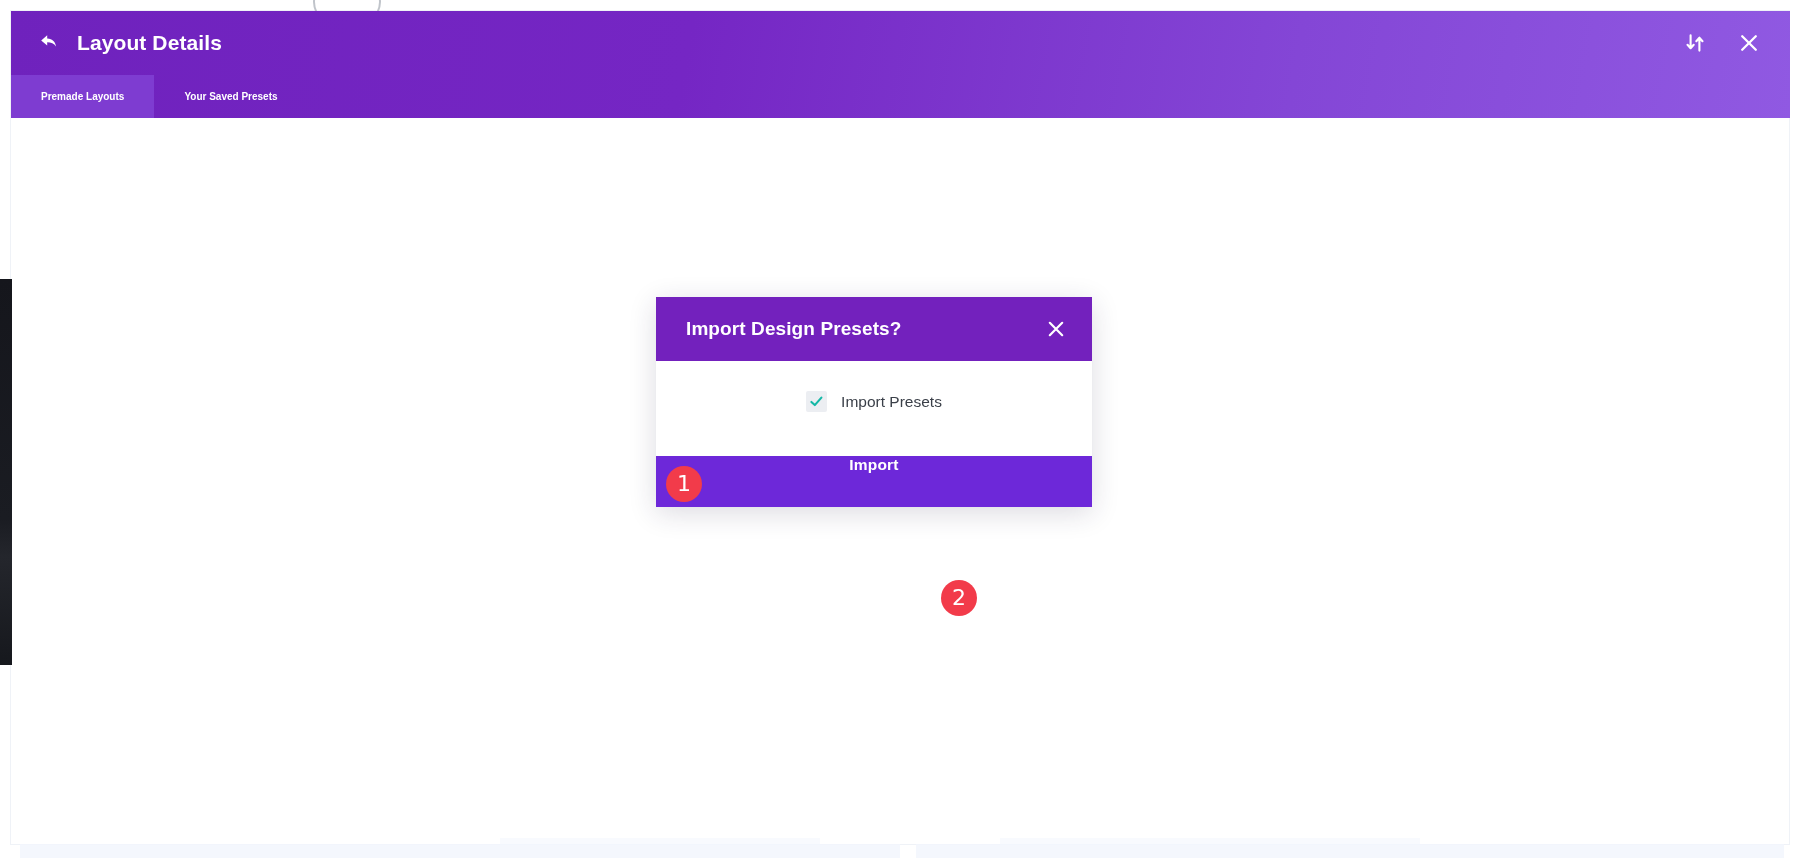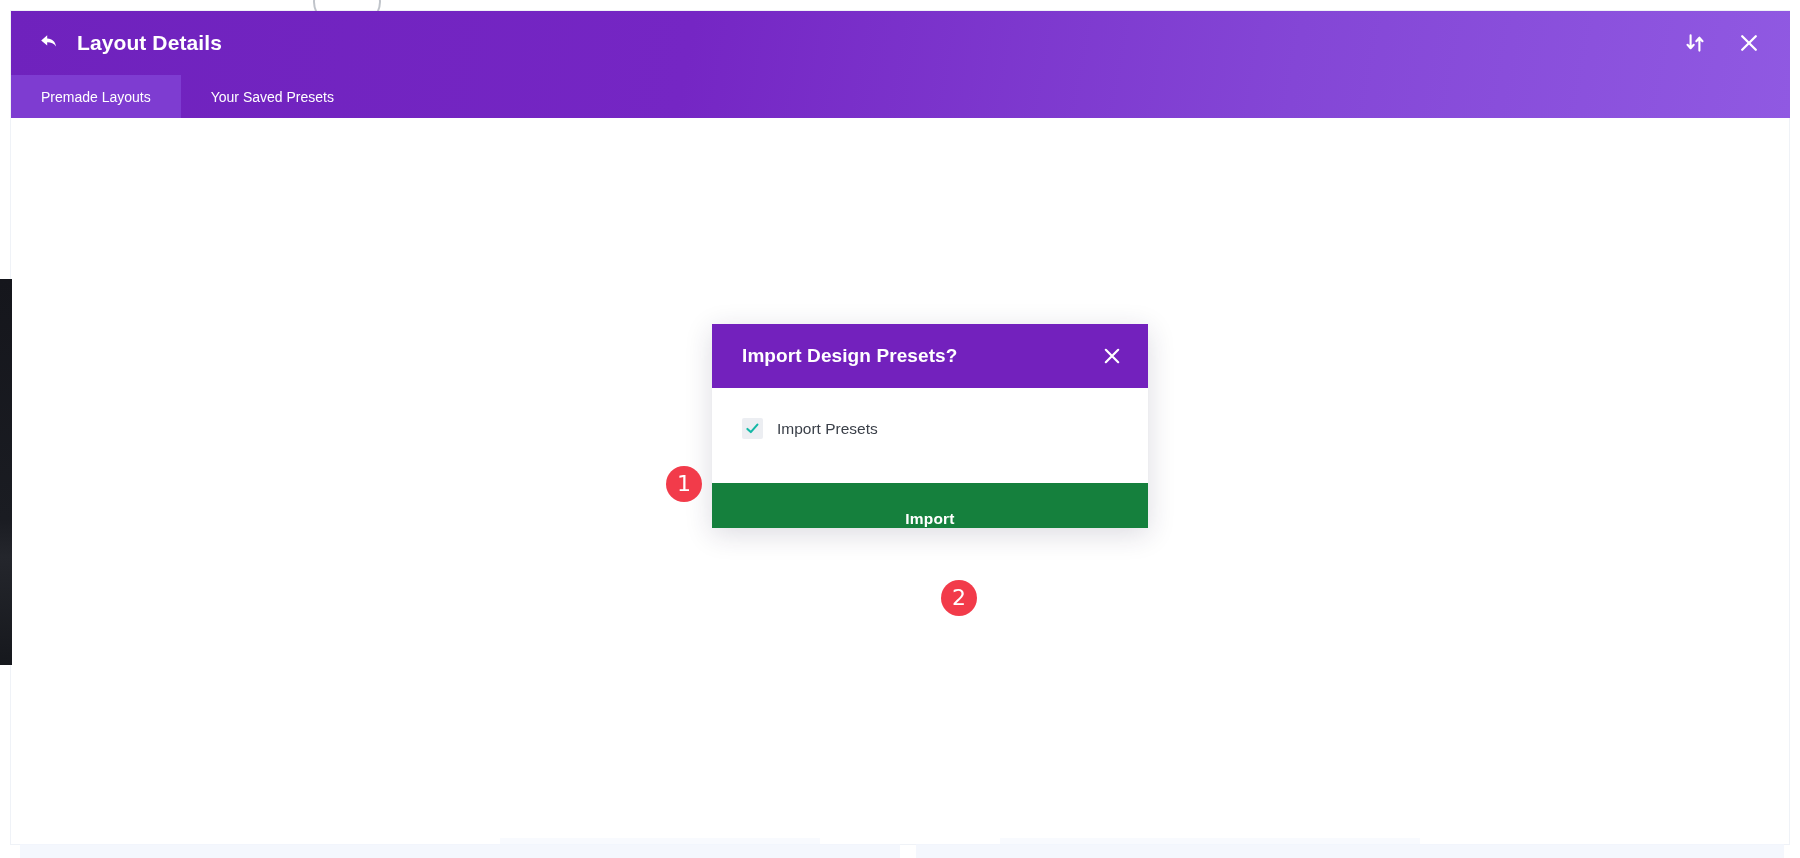--- a/index.html
+++ b/index.html
@@ -119,40 +119,39 @@
     height: 43px;
     display: flex;
     align-items: stretch;
   }
   .tab {
     display: flex;
     align-items: center;
     justify-content: center;
     padding: 0 30px;
     color: #ffffff;
-    font-size: 14px;
-    font-weight: 400;
+    font-size: 10px;
+    font-weight: 700;
     white-space: nowrap;
     cursor: pointer;
     background: transparent;
   }
   .tab.active {
     background: rgba(131,71,216,0.72);
   }
 
   
   .modal {
     position: absolute;
-    left: 712px;
+    left: 656px;
     top: 297px;
     width: 436px;
     background: #ffffff;
     box-shadow: 0 6px 26px rgba(40, 30, 70, 0.16);
     overflow: hidden;
-    margin-top: 27px;
   }
   .modal-header {
     height: 64px;
     background: #7321bd;
     display: flex;
     align-items: center;
     padding: 0 22px 0 30px;
     box-sizing: border-box;
   }
   .modal-title {
@@ -179,42 +178,43 @@
     color: #3a3f48;
     font-size: 15.5px;
     line-height: 24.5px;
     margin: 0 0 26px 0;
     max-width: 370px;
   }
   .checkrow {
     display: flex;
     align-items: center;
     cursor: pointer;
+    justify-content: center;
   }
   .checkbox {
     width: 21px;
     height: 21px;
     background: #eceef2;
     border-radius: 2px;
     display: flex;
     align-items: center;
     justify-content: center;
     flex: 0 0 auto;
     margin-right: 14px;
   }
   .check-label {
     color: #3a3f48;
     font-size: 15.5px;
     line-height: 1;
   }
   .modal-footer {
-    background: #15803d;
-    height: 45px;
-    display: flex;
-    align-items: flex-end;
+    background: #6d28d9;
+    height: 51px;
+    display: flex;
+    align-items: flex-start;
     justify-content: center;
     cursor: pointer;
   }
   .modal-footer-label {
     color: #ffffff;
     font-size: 15.5px;
     font-weight: 700;
     letter-spacing: .2px;
   }
 

